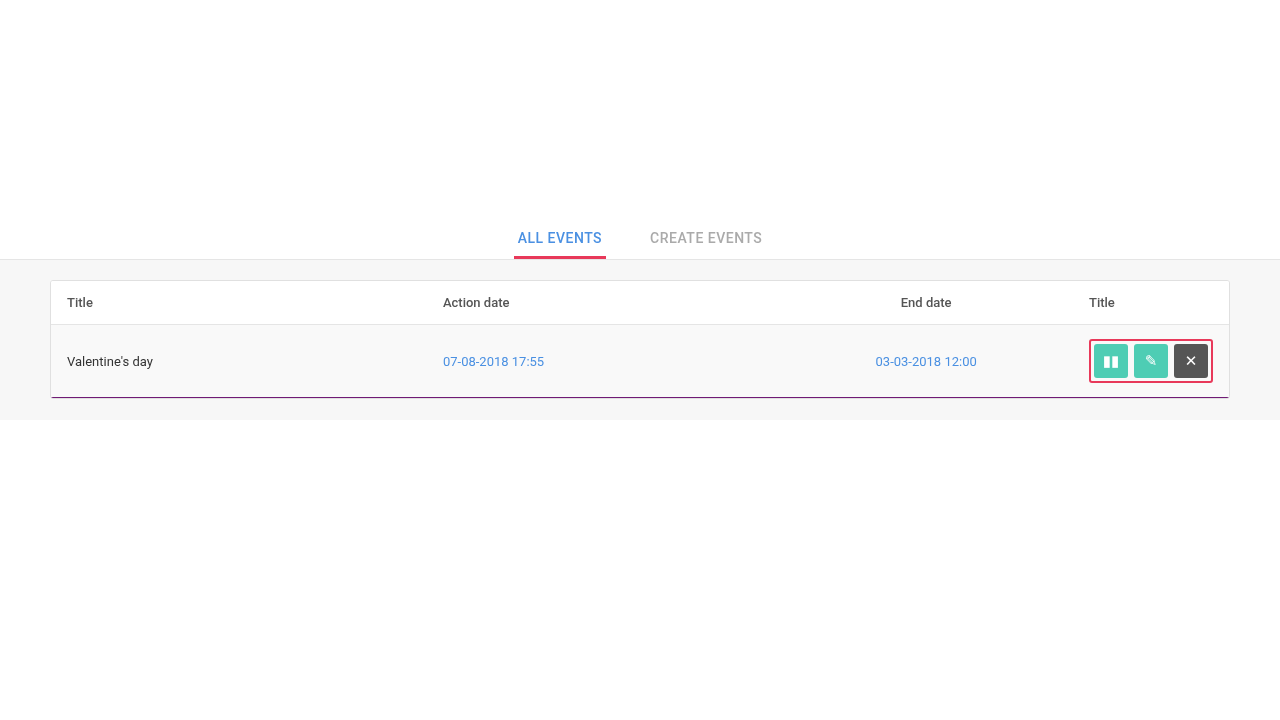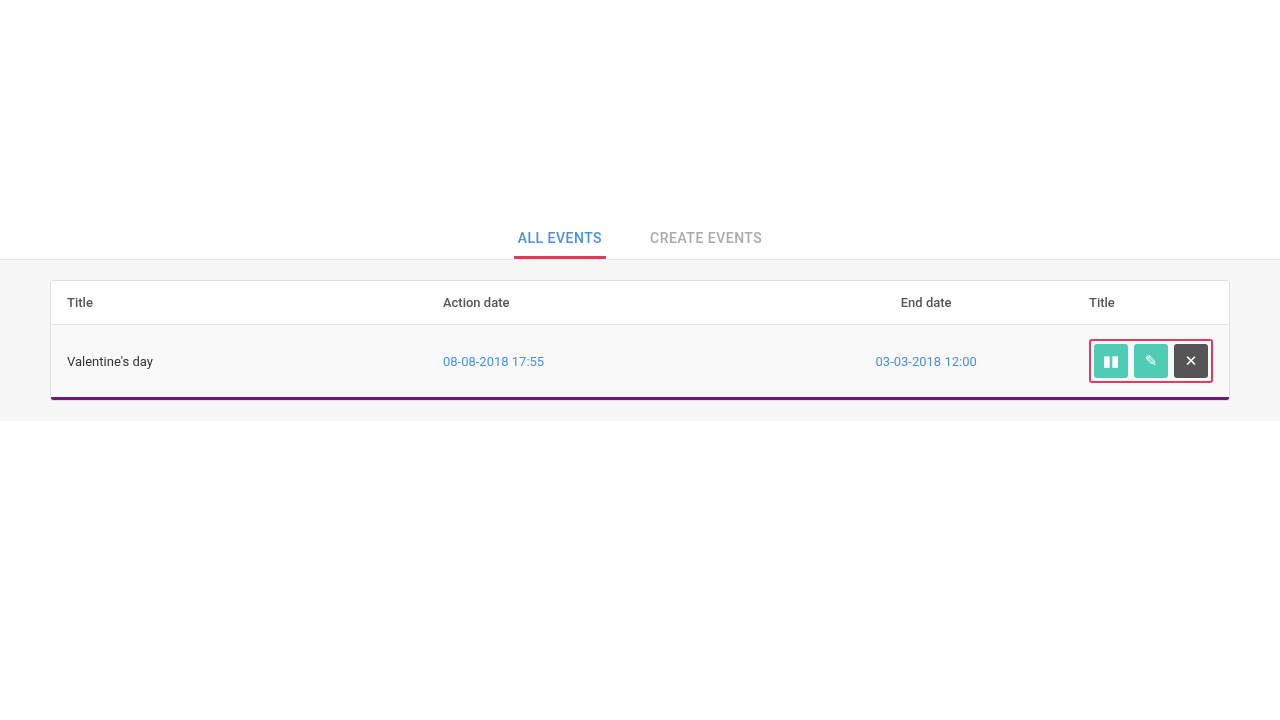--- a/index.html
+++ b/index.html
@@ -98,21 +98,21 @@
     }
 
     tbody tr {
       background: #f9f9f9;
     }
 
     tbody td {
       padding: 14px 16px;
       font-size: 13px;
       color: #333;
-      border-bottom: 3px solid #701a75;
+      border-bottom: 1px solid #701a75;
     }
 
     .date-link {
       color: #4a90e2;
     }
 
     .action-btn {
       width: 34px;
       height: 34px;
       border: none;
@@ -175,21 +175,21 @@
               <th class="col-title">Title</th>
               <th class="col-start">Action date</th>
               <th class="col-end">End date</th>
               <th class="col-action">Title</th>
             </tr>
           </thead>
           <tbody>
             <tr>
               <td class="col-title">Valentine's day</td>
               <td class="col-start">
-                <span class="date-link">08-08-2018 17:55</span>
+                <span class="date-link">07-08-2018 17:55</span>
               </td>
               <td class="col-end">
                 <span class="date-link">03-03-2018 12:00</span>
               </td>
               <td class="col-action">
                 <div class="action-highlight">
                   <button class="action-btn btn-pause" title="Pause">
                     <span>▮▮</span>
                   </button>
                   <button class="action-btn btn-edit" title="Edit">

